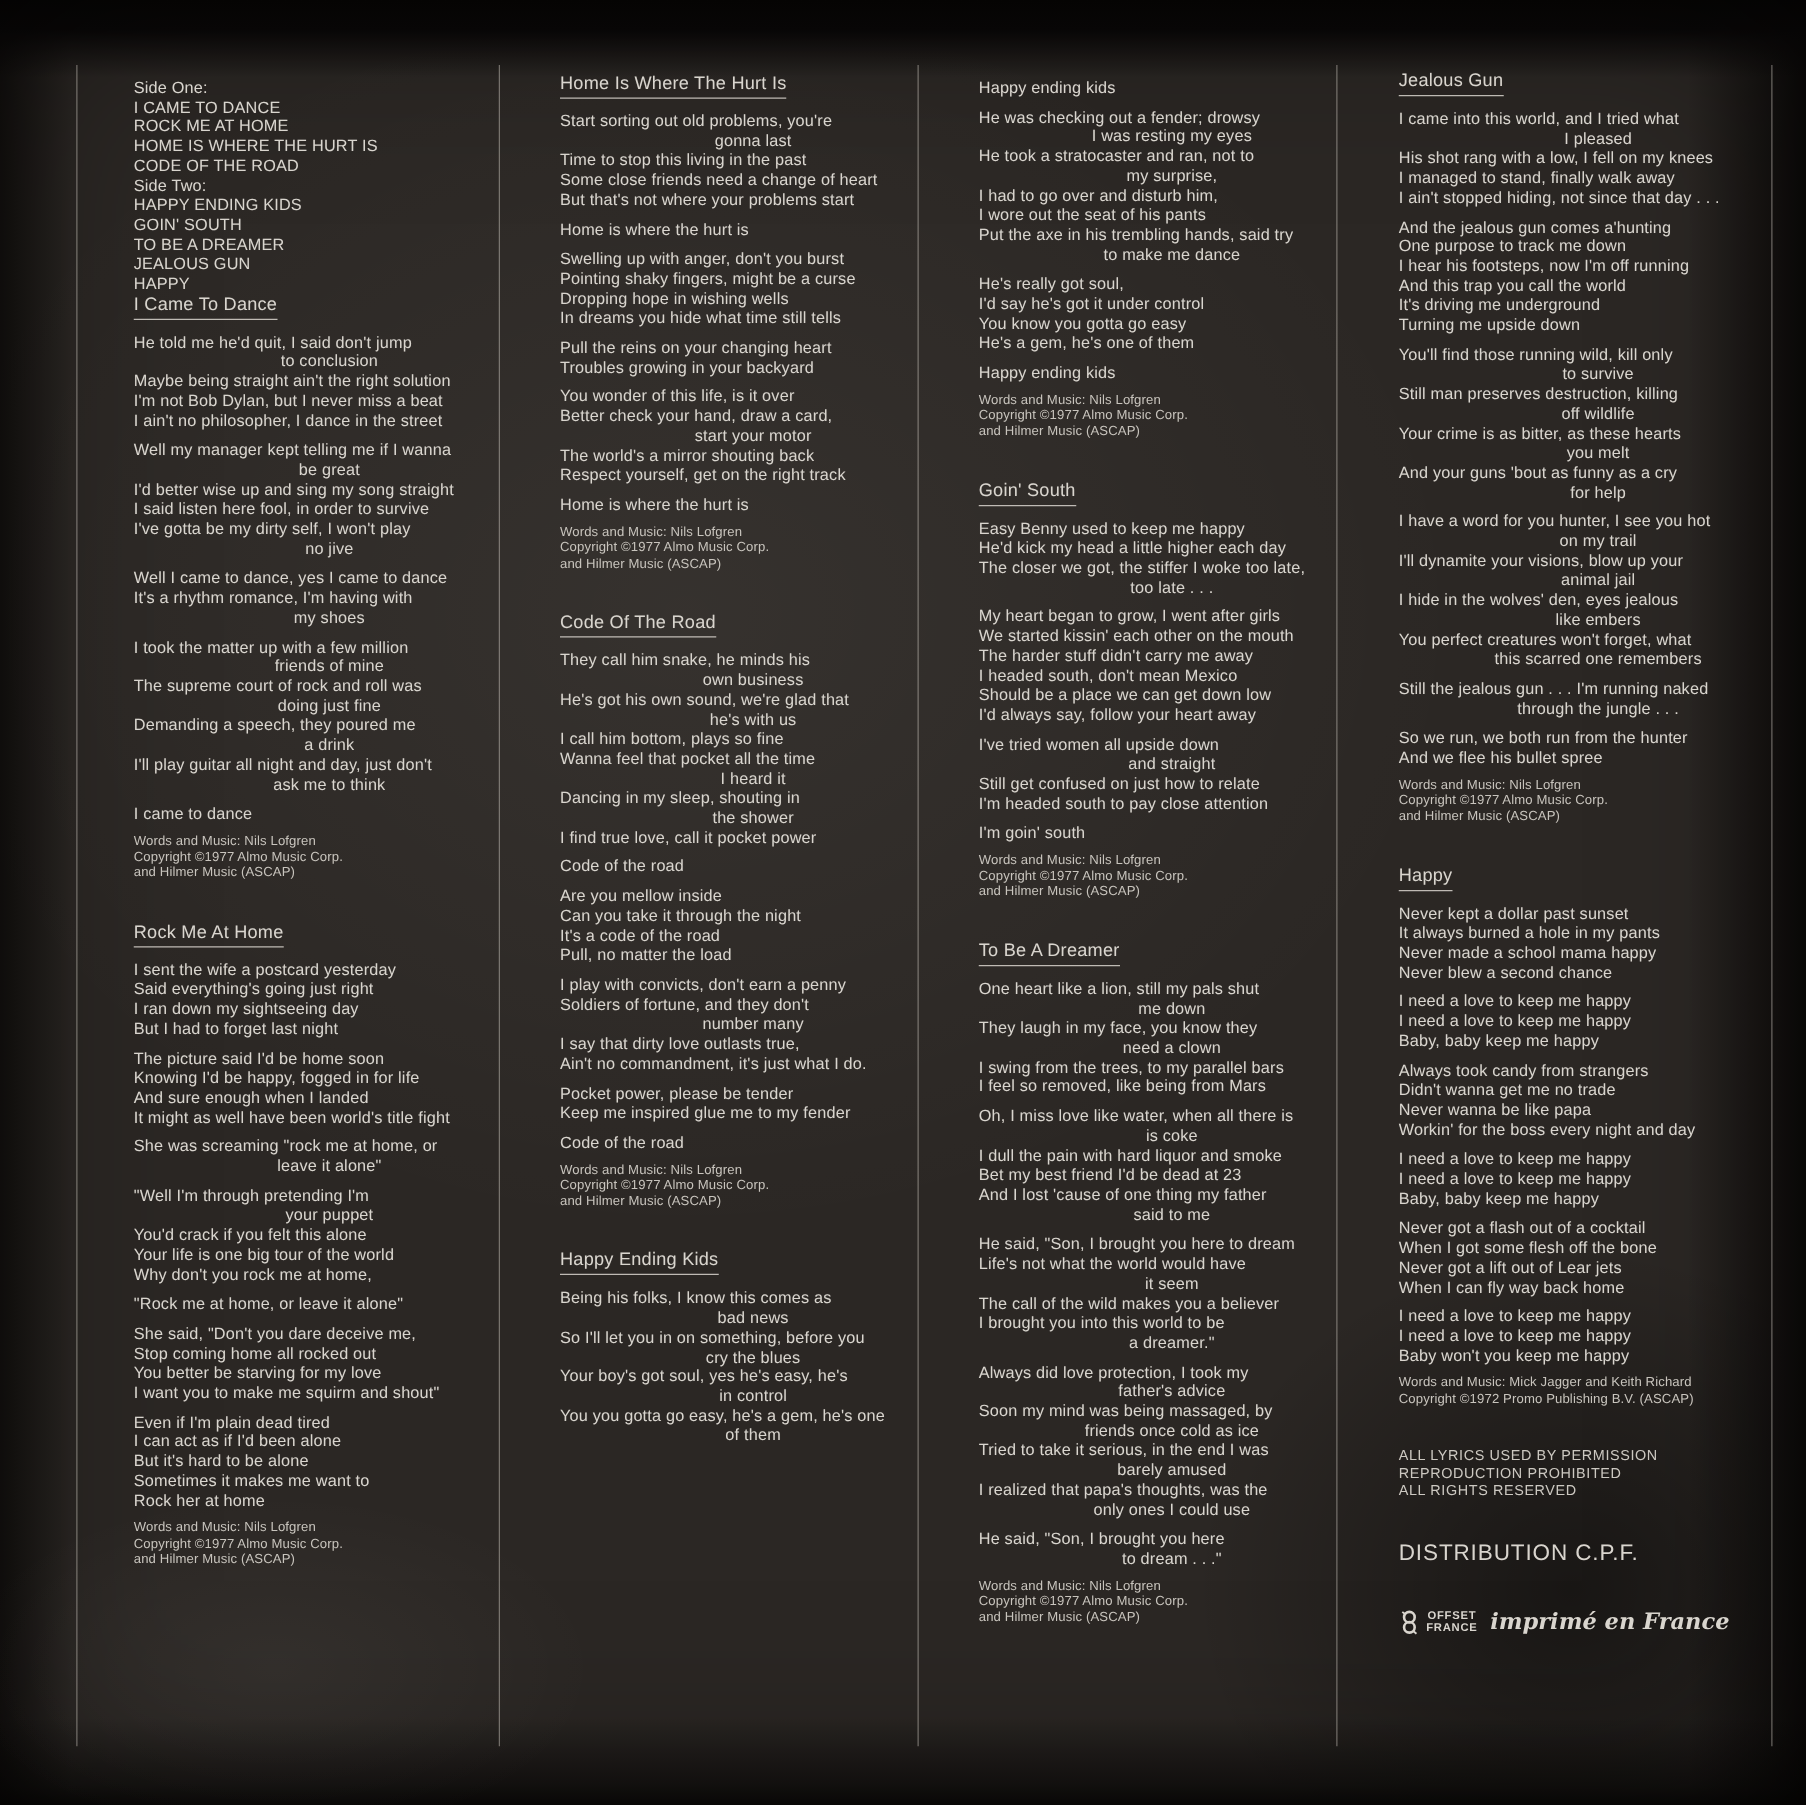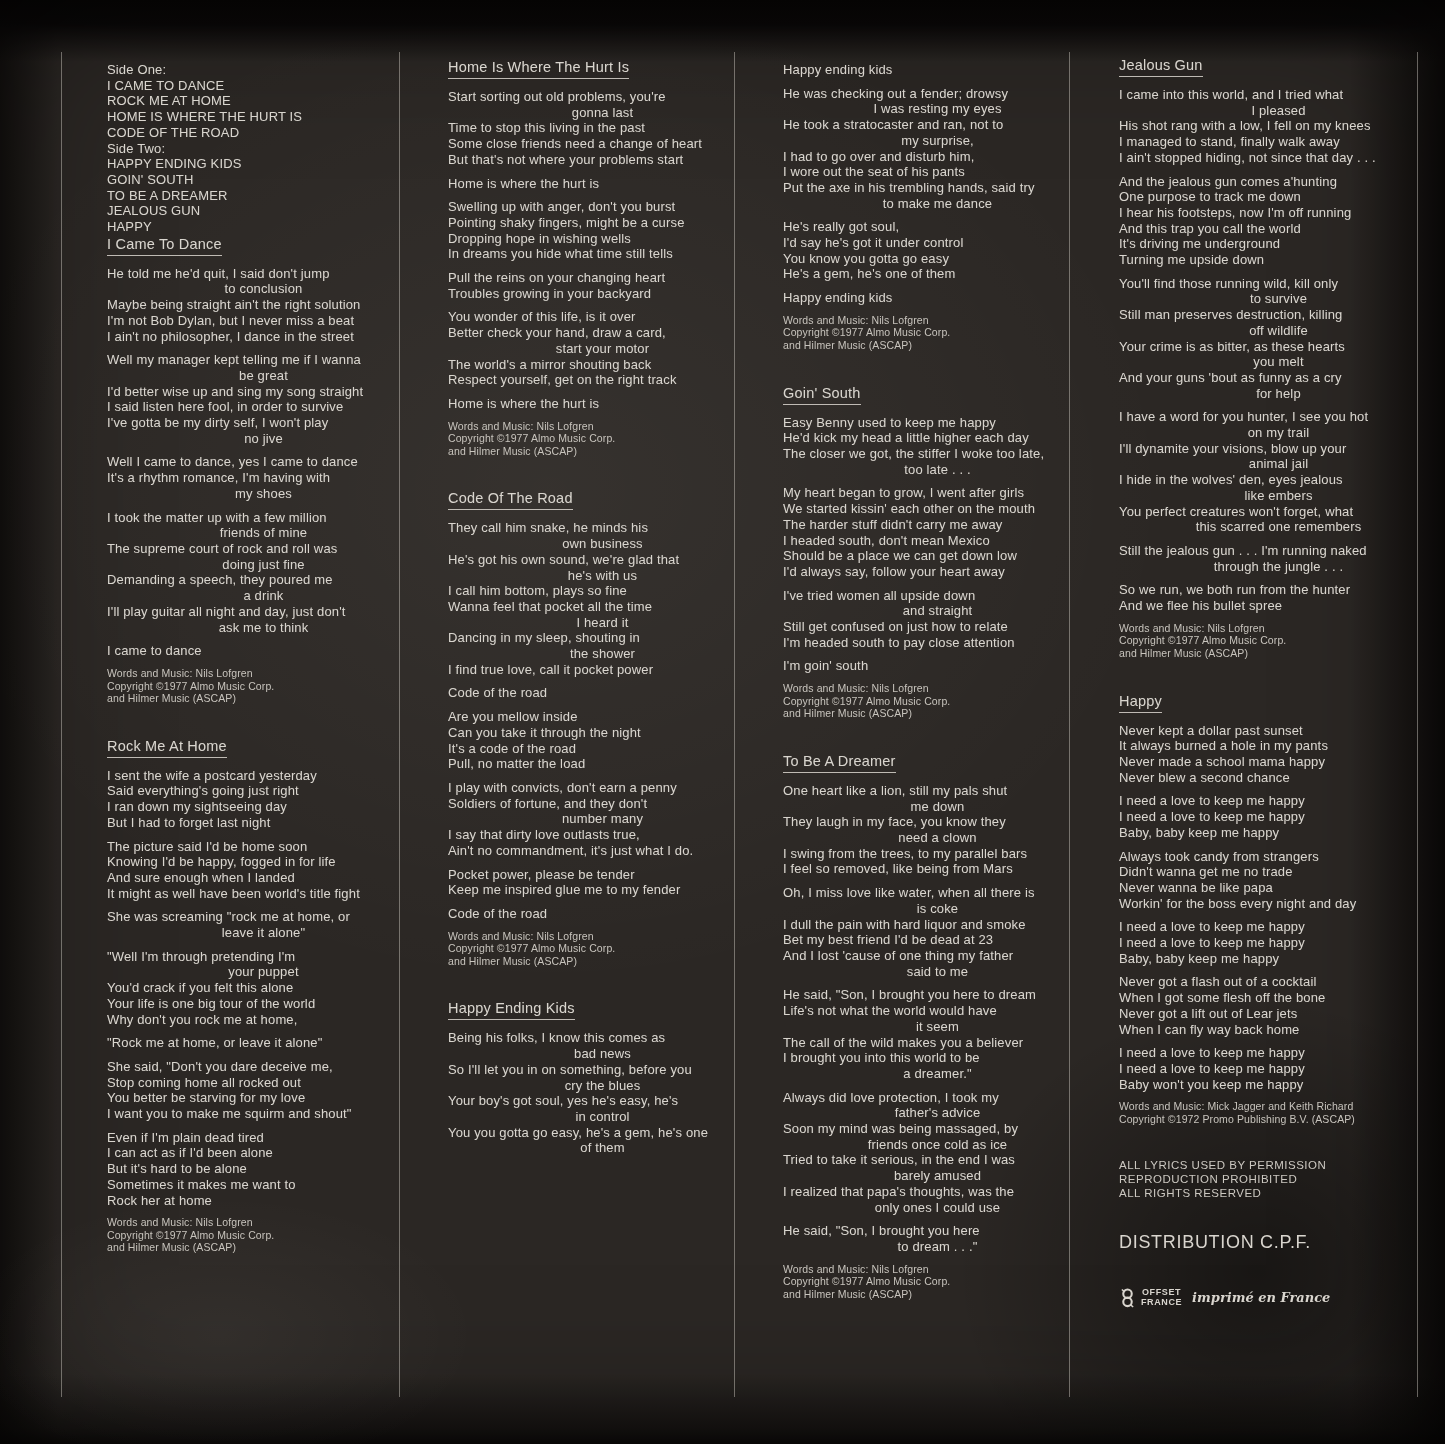--- a/index.html
+++ b/index.html
@@ -41,21 +41,21 @@
         border-bottom:1px solid rgba(217,213,206,0.85);padding-bottom:3px;margin-bottom:10px;
         text-shadow:0 0 1px rgba(255,255,255,0.12);}
   .credit{margin-top:5px;}
   .credit-line{font-size:10.5px;line-height:12.6px;letter-spacing:0.1px;color:#c8c4bd;white-space:nowrap;}
   .notice{margin-top:8px;}
   .notice-line{font-size:11.5px;line-height:14px;letter-spacing:0.5px;color:#ccc8c1;white-space:nowrap;}
   .distribution{margin-top:32px;font-size:18px;font-weight:normal;letter-spacing:0.7px;white-space:nowrap;}
   .printer{margin-top:34px;display:flex;align-items:center;}
   .printer-name{font-size:9px;line-height:9.5px;font-weight:bold;letter-spacing:0.6px;margin-left:5px;text-align:center;}
   .printer-tagline{font-family:"DejaVu Serif", serif;font-style:italic;font-weight:bold;
-        font-size:13px;margin-left:10px;white-space:nowrap;}
+        font-size:18px;margin-left:10px;white-space:nowrap;}
 </style>
 </head>
 <body>
 
 <div class="page">
   <div class="sheen bl"></div>
 
   <div class="rule r0"></div>
   <div class="rule r1"></div>
   <div class="rule r2"></div>

